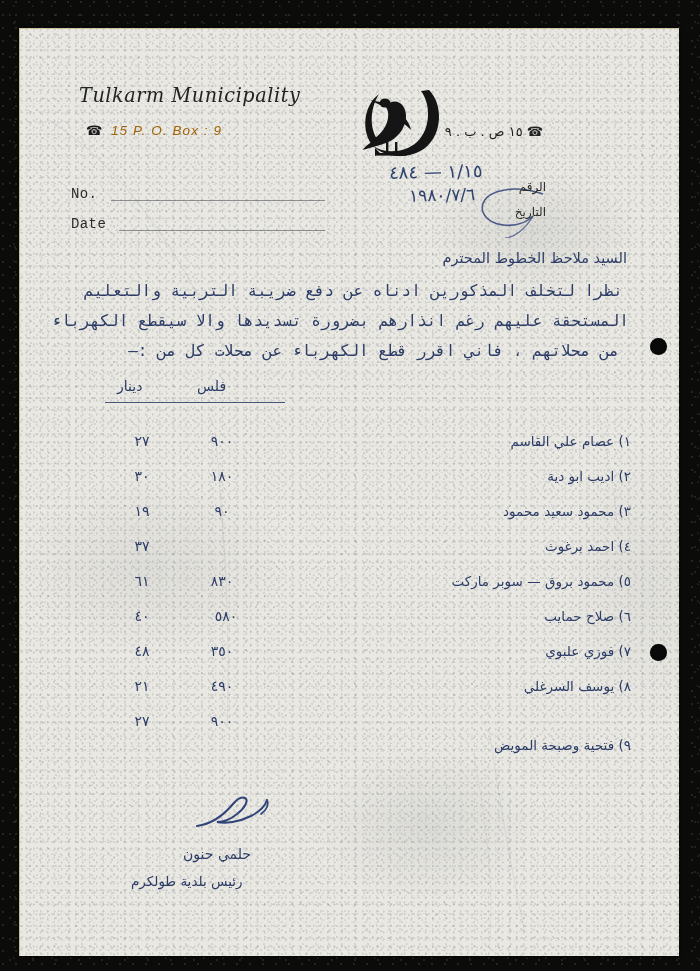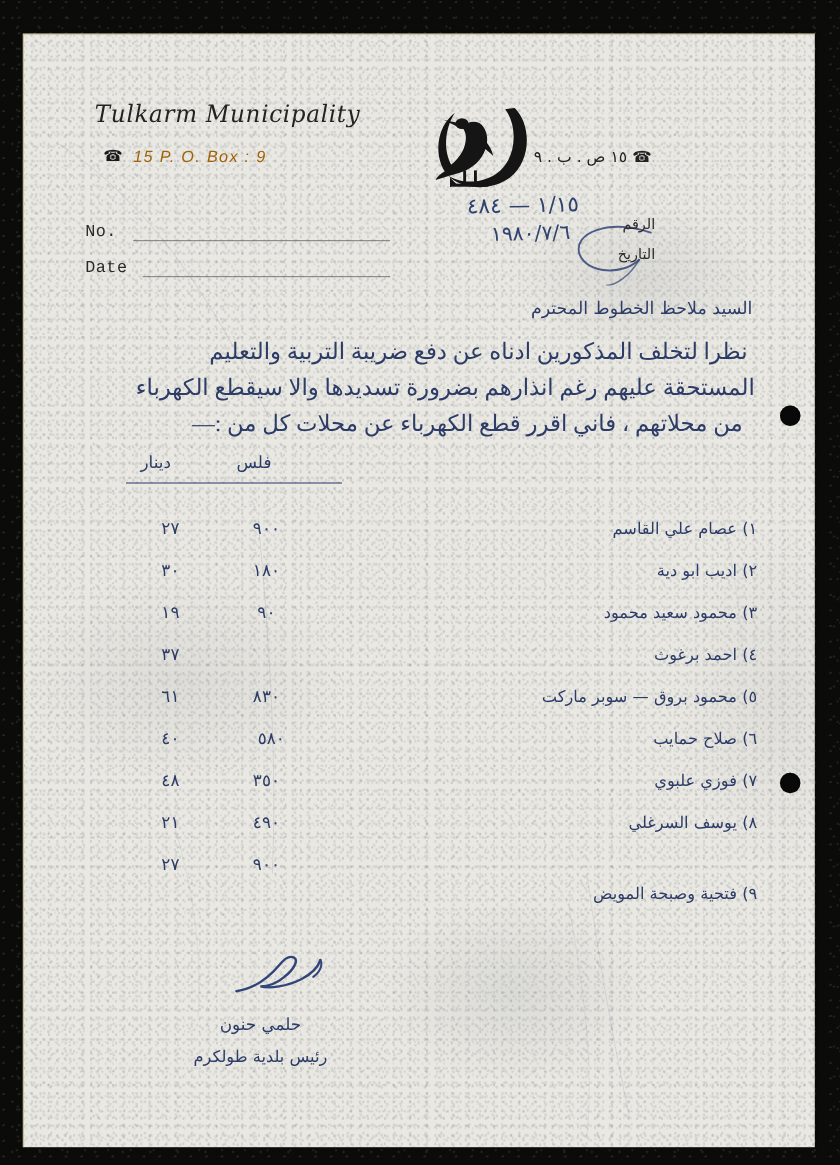--- a/index.html
+++ b/index.html
@@ -197,25 +197,25 @@
     border-top: 1px solid #55585c;
     opacity: 0.62;
   }
 
   
   #body { position: absolute; left: 0; top: 0; width: 660px; z-index: 10; }
   .ar-line {
     position: absolute;
     direction: rtl;
     text-align: center;
-    font-size: 19px;
+    font-size: 16px;
     color: #2c3c67;
     white-space: nowrap;
     letter-spacing: 0.2px;
-    font-family: Liberation Serif, serif;
+    font-family: Liberation Mono, monospace;
   }
   .ar-salutation {
     position: absolute;
     right: 52px; top: 222px;
     direction: rtl;
     font-size: 14.5px;
     color: #2c3c67;
     white-space: nowrap;
     letter-spacing: 1.6px;
   }
@@ -268,21 +268,21 @@
     font-size: 14px;
     color: #2c3c67;
     letter-spacing: 2px;
     white-space: nowrap;
   }
   .sig-title {
     position: absolute;
     left: 112px; top: 845px;
     direction: rtl;
     width: 172px;
-    text-align: center;
+    text-align: left;
     font-size: 13.5px;
     color: #2c3c67;
     letter-spacing: 0.5px;
     white-space: nowrap;
   }
 
   
   .punch-hole {
     position: absolute;
     width: 17px; height: 17px;

